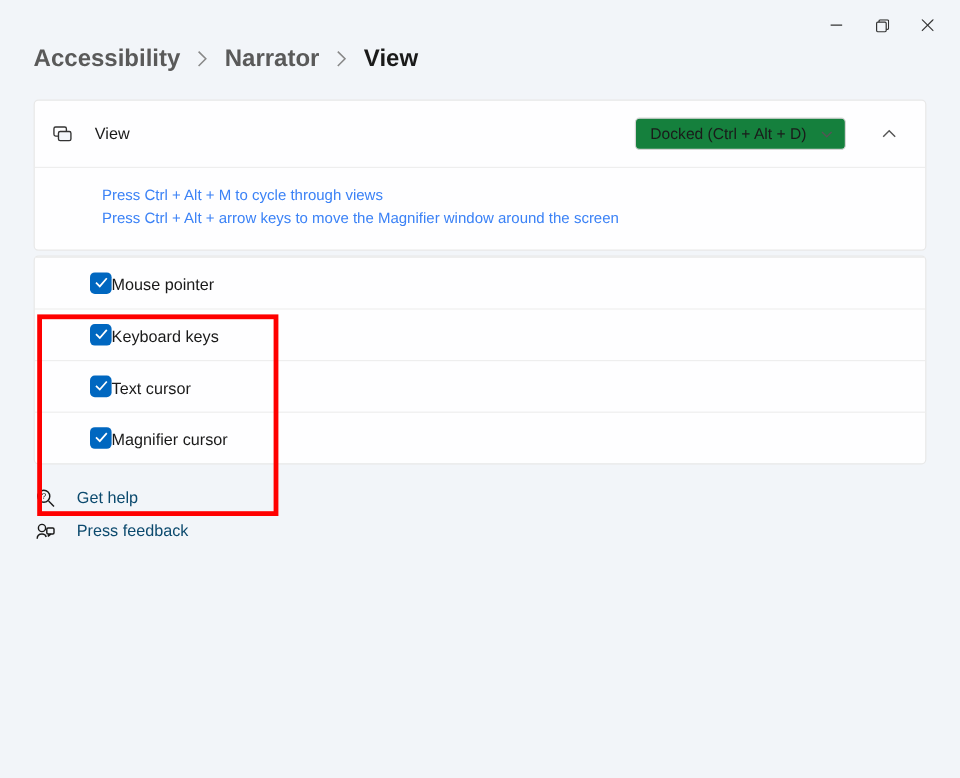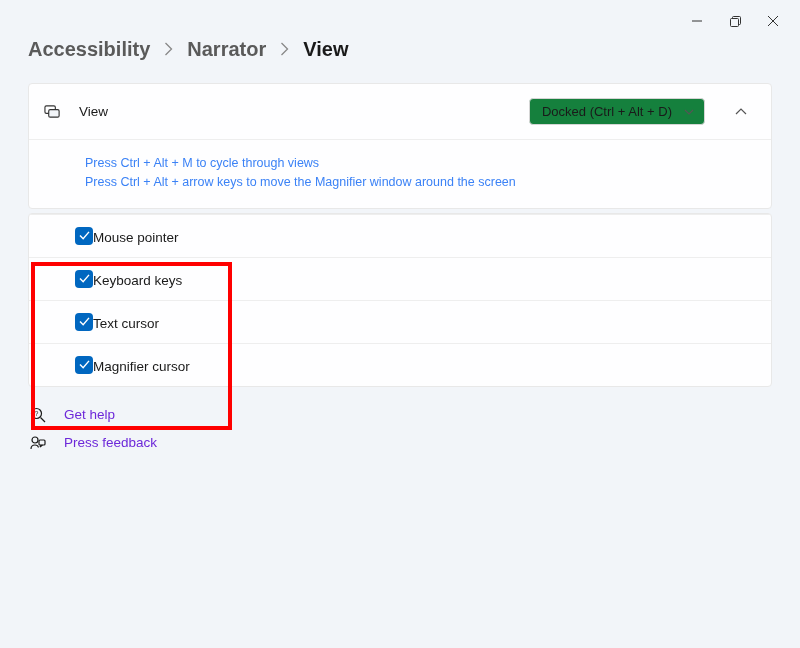--- a/index.html
+++ b/index.html
@@ -149,21 +149,21 @@
     }
     .link-icon {
       width: 16px;
       height: 16px;
       display: flex;
       align-items: center;
       justify-content: center;
       color: #1a1a1a;
     }
     .link-text {
-      color: #6d28d9;
+      color: #0c4a6e;
       cursor: pointer;
     }
   </style>
 </head>
 <body>
 
 <div class="window-controls">
   <div class="window-btn">
     <svg width="10" height="10" viewBox="0 0 10 10">
         <line x1="0" y1="5" x2="10" y2="5" stroke="currentColor" stroke-width="1"></line>

